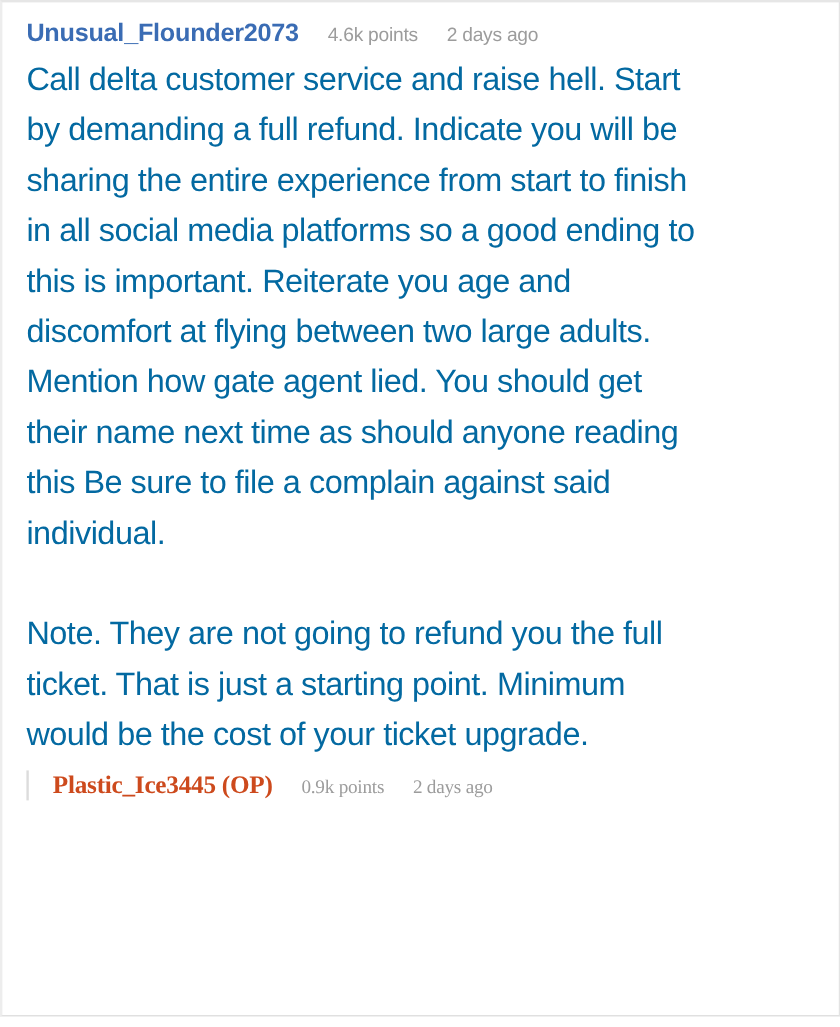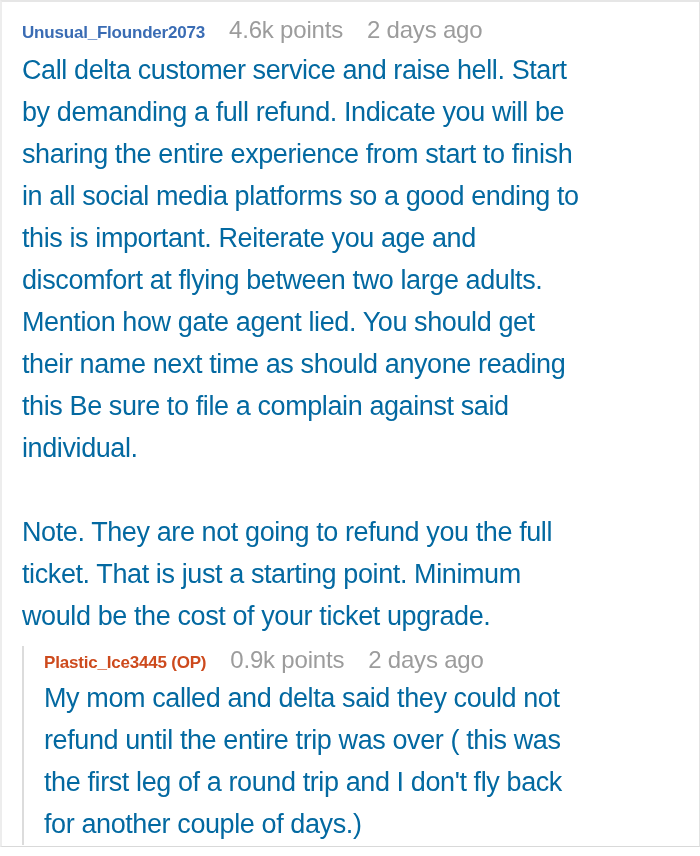--- a/index.html
+++ b/index.html
@@ -35,42 +35,42 @@
   }
   .comment-header {
     display: flex;
     align-items: baseline;
     gap: 24px;
     margin-bottom: 5px;
     letter-spacing: -0.2px;
   }
   .username {
     font-weight: 700;
-    font-size: 17px;
+    font-size: 21px;
     cursor: pointer;
   }
   .username.blue { color: #3a6cb4; }
   .username.orange { color: #cd4a1d; }
   .meta {
     color: #9c9c9c;
-    font-size: 24px;
+    font-size: 16px;
   }
   .comment-body {
     font-size: 27px;
     line-height: 42px;
     color: #0369a1;
     letter-spacing: -0.4px;
     white-space: pre-line;
   }
   .reply {
     margin-top: 9px;
     border-left: 2px solid #dcdcdc;
     padding-left: 20px;
   }
-  .reply .comment-header { margin-bottom: 3px; }
+  .reply .comment-header { margin-bottom: 3px; font-family: Liberation Serif, serif; }
 </style>
 </head>
 <body>
 
 <div class="page">
   <div class="card">
     <div class="content">
 
       <div class="comment">
         <div class="comment-header">
@@ -93,21 +93,17 @@
 ticket. That is just a starting point. Minimum
 would be the cost of your ticket upgrade.</div>
       </div>
 
       <div class="comment reply">
         <div class="comment-header">
           <span class="username orange">Plastic_Ice3445 (OP)</span>
           <span class="meta">0.9k points</span>
           <span class="meta">2 days ago</span>
         </div>
-        <div class="comment-body">My mom called and delta said they could not
-refund until the entire trip was over ( this was
-the first leg of a round trip and I don't fly back
-for another couple of days.)</div>
       </div>
 
     </div>
   </div>
 </div>
 
 </body></html>

